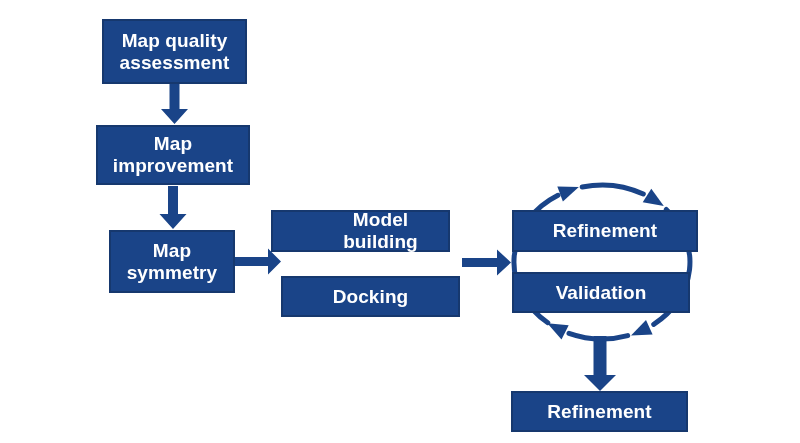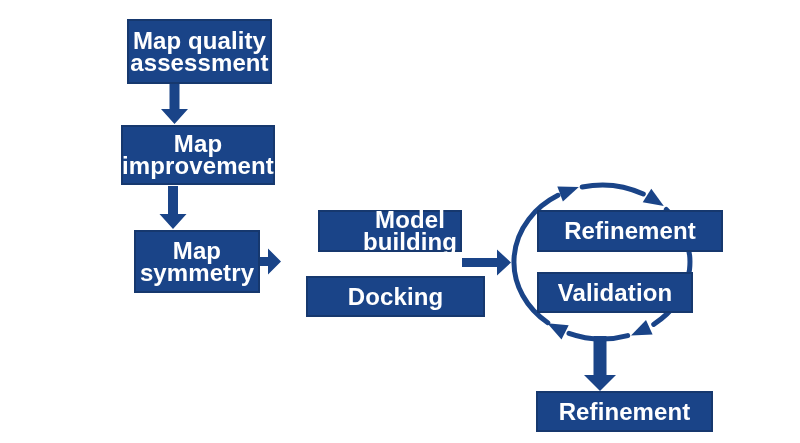--- a/index.html
+++ b/index.html
@@ -20,34 +20,33 @@
     position: absolute;
     z-index: 2;
     display: flex;
     align-items: center;
     justify-content: center;
     text-align: center;
     box-sizing: border-box;
     background: var(--box-fill, #1a4488);
     border: 2px solid var(--box-border, #16386e);
     color: var(--box-text, #ffffff);
-    font-size: 24px;
+    font-size: 19px;
     font-weight: 600;
     line-height: 22px;
     white-space: pre-line;
     letter-spacing: 0.1px;
-    margin-left: 25px;
   }
   .b-quality   { left: 102px; top: 19px;  width: 145px; height: 65px; }
   .b-improve   { left: 96px;  top: 125px; width: 154px; height: 60px; }
   .b-symmetry  { left: 109px; top: 230px; width: 126px; height: 63px; }
-  .b-model     { left: 293px; top: 210px; width: 144px; height: 42px; padding-left: 40px; }
+  .b-model     { left: 271px; top: 210px; width: 179px; height: 42px; padding-left: 40px; }
   .b-dock      { left: 281px; top: 276px; width: 179px; height: 41px; }
   .b-refine    { left: 512px; top: 210px; width: 186px; height: 42px; }
-  .b-valid     { left: 512px; top: 272px; width: 156px; height: 41px; }
+  .b-valid     { left: 512px; top: 272px; width: 178px; height: 41px; }
   .b-depo      { left: 511px; top: 391px; width: 177px; height: 41px; }
 </style>
 </head>
 <body>
 
 <div class="stage">
 
   <svg class="arrows-layer" width="800" height="443" viewBox="0 0 800 443">
 
     <polygon points="169.5,83 179.5,83 179.5,109 188,109 174.5,124 161,109 169.5,109" fill="#1a4488"></polygon>

